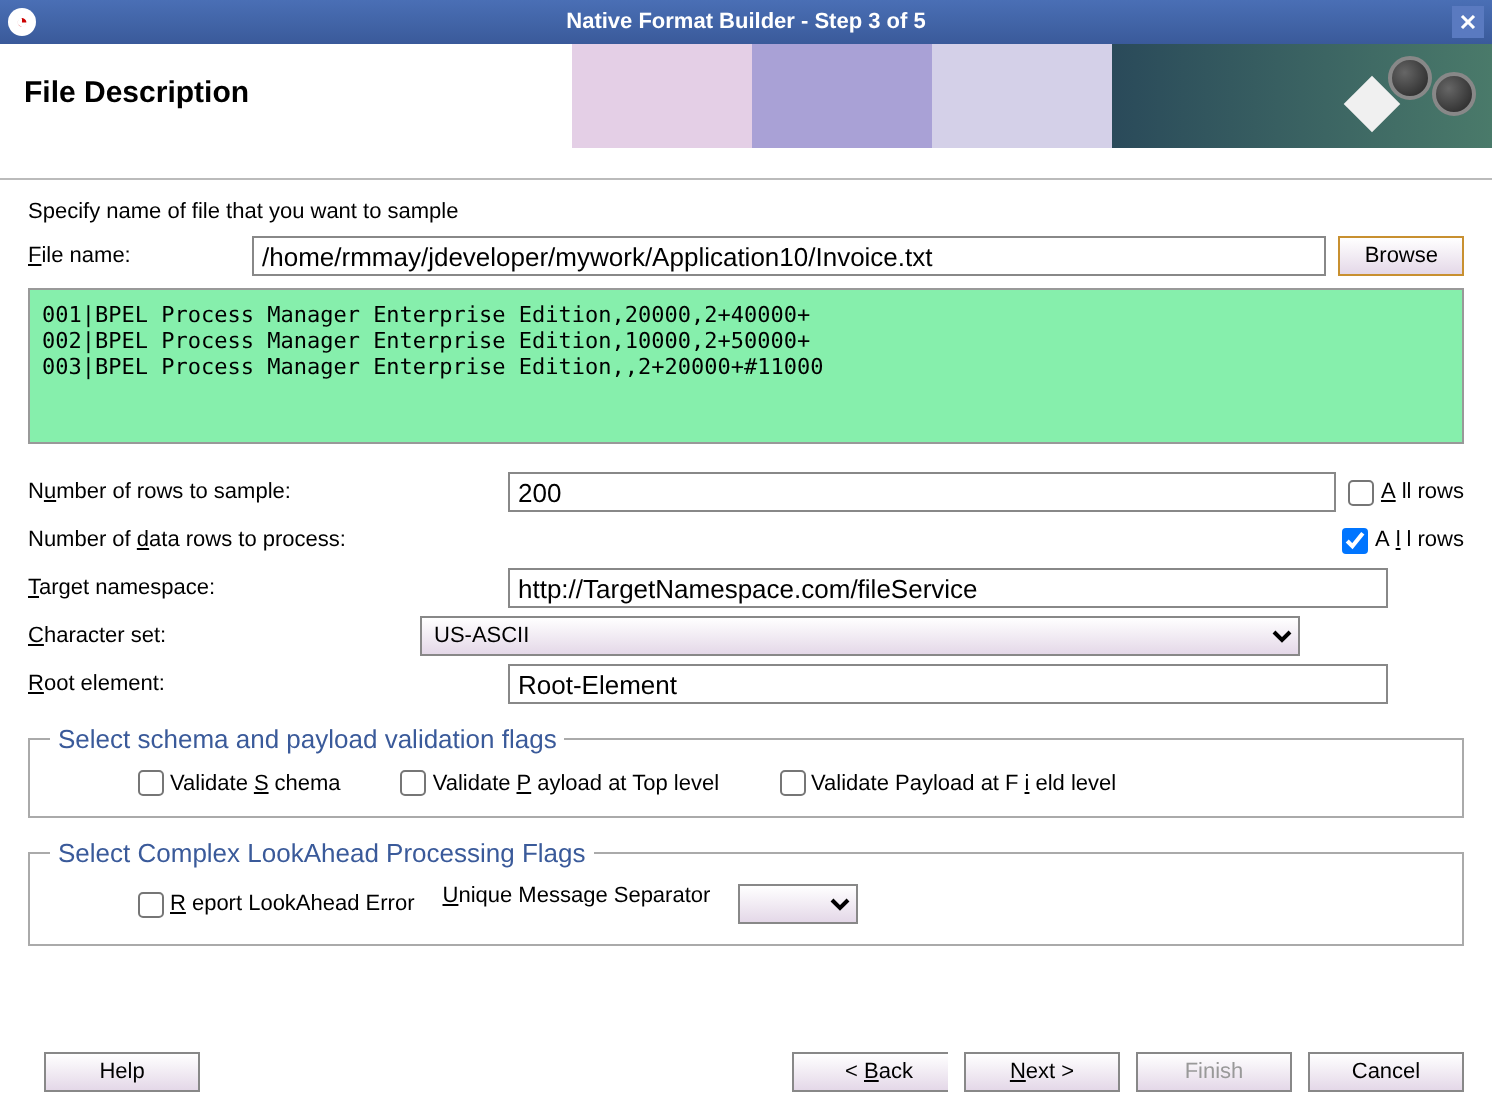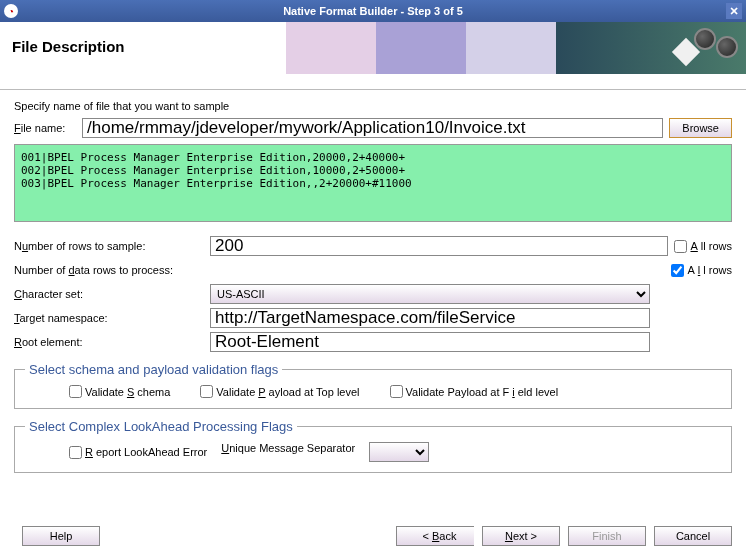--- a/index.html
+++ b/index.html
@@ -19,21 +19,21 @@
 .b4 { flex: 1; background: linear-gradient(90deg, #2a4a5a, #4a7a6a); position: relative; }
 .b4 .shape1 { position: absolute; right: 30px; top: 6px; width: 22px; height: 22px; border-radius: 50%; background: radial-gradient(circle at 35% 35%, #666, #222); border: 2px solid #888; }
 .b4 .shape2 { position: absolute; right: 8px; top: 14px; width: 22px; height: 22px; border-radius: 50%; background: radial-gradient(circle at 35% 35%, #666, #222); border: 2px solid #888; }
 .b4 .kite { position: absolute; right: 50px; top: 20px; width: 20px; height: 20px; background: #f0f0f0; transform: rotate(45deg); }
 
 .content { padding: 10px 14px; }
 .instr { margin-bottom: 6px; }
 .row { display: flex; align-items: center; margin-bottom: 4px; gap: 6px; }
 .lbl { width: 190px; }
 .lbl u { text-decoration: underline; }
-input[type=text].field { border: 1px solid #888; padding: 2px 4px; font-size: 17px; height: 20px; font-family: inherit; }
+input[type=text].field { border: 1px solid #888; padding: 2px 4px; font-size: 13px; height: 20px; font-family: inherit; margin-left: 44px; }
 .fn { flex: 1; }
 .btn { background: linear-gradient(#fff, #e4d8e8); border: 1px solid #888; padding: 2px 12px; font-size: 11px; cursor: pointer; height: 20px; font-family: inherit; }
 .browse { border: 1px solid #c89030; }
 
 .preview { background: #86efac; border: 1px solid #999; padding: 6px; margin: 6px 0 14px 0; font-family: monospace; font-size: 11px; height: 78px; white-space: pre; }
 
 .spinner { display: flex; align-items: center; }
 .spinner input { width: 40px; border: 1px solid #888; height: 20px; padding: 2px 4px; font-size: 11px; }
 .spbtns { display: flex; flex-direction: column; border: 1px solid #888; border-left: none; }
 .spbtns span { height: 9px; width: 14px; font-size: 7px; text-align: center; line-height: 9px; background: #eee; cursor: pointer; }
@@ -101,27 +101,27 @@
     <label class="chk"><input type="checkbox" style=""> <u>A</u>ll rows</label>
   </div>
 
   <div class="row">
     <span class="lbl">Number of <u>d</u>ata rows to process:</span>
     <input type="text" class="field wide" style="visibility: hidden;" value="">
     <label class="chk"><input type="checkbox" checked="" style=""> A<u>l</u>l rows</label>
   </div>
 
   <div class="row">
-    <span class="lbl"><u>C</u>haracter set:</span>
-    <select class="sel selwide"><option>US-ASCII</option></select>
+    <span class="lbl"><u>T</u>arget namespace:</span>
+    <input type="text" class="field" style="flex: 1 1 0%; max-width: 440px;" value="http://TargetNamespace.com/fileService">
   </div>
 
   <div class="row">
-    <span class="lbl"><u>T</u>arget namespace:</span>
-    <input type="text" class="field" style="flex: 1 1 0%; max-width: 440px;" value="http://TargetNamespace.com/fileService">
+    <span class="lbl"><u>C</u>haracter set:</span>
+    <select class="sel selwide"><option>US-ASCII</option></select>
   </div>
 
   <div class="row">
     <span class="lbl"><u>R</u>oot element:</span>
     <input type="text" class="field" style="flex: 1 1 0%; max-width: 440px;" value="Root-Element">
   </div>
 
   <fieldset>
     <legend>Select schema and payload validation flags</legend>
     <div class="fsrow">

